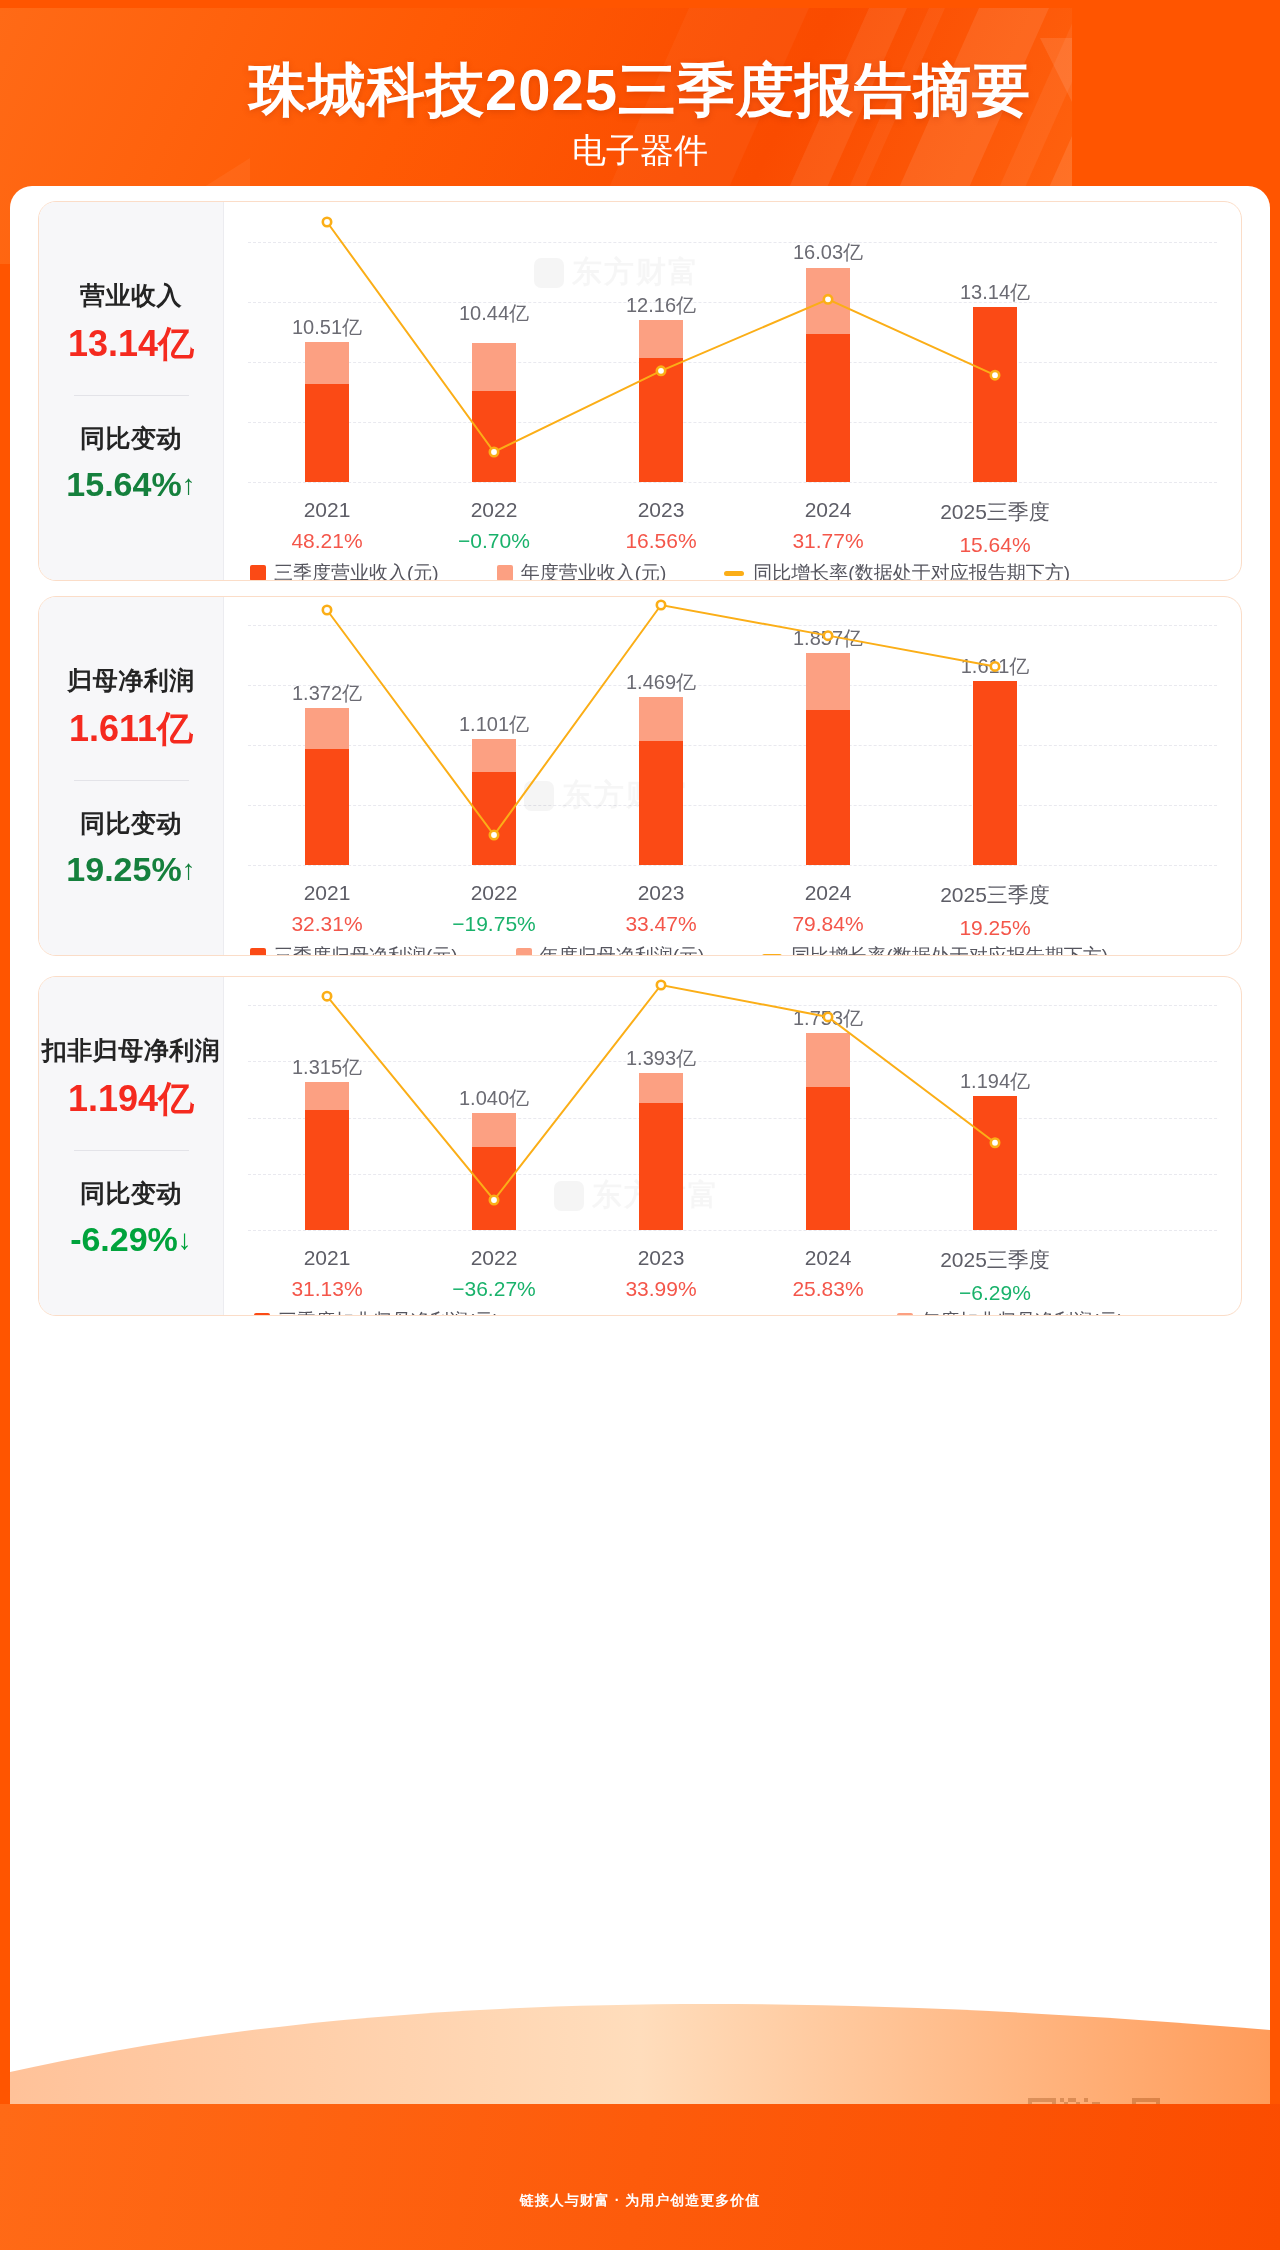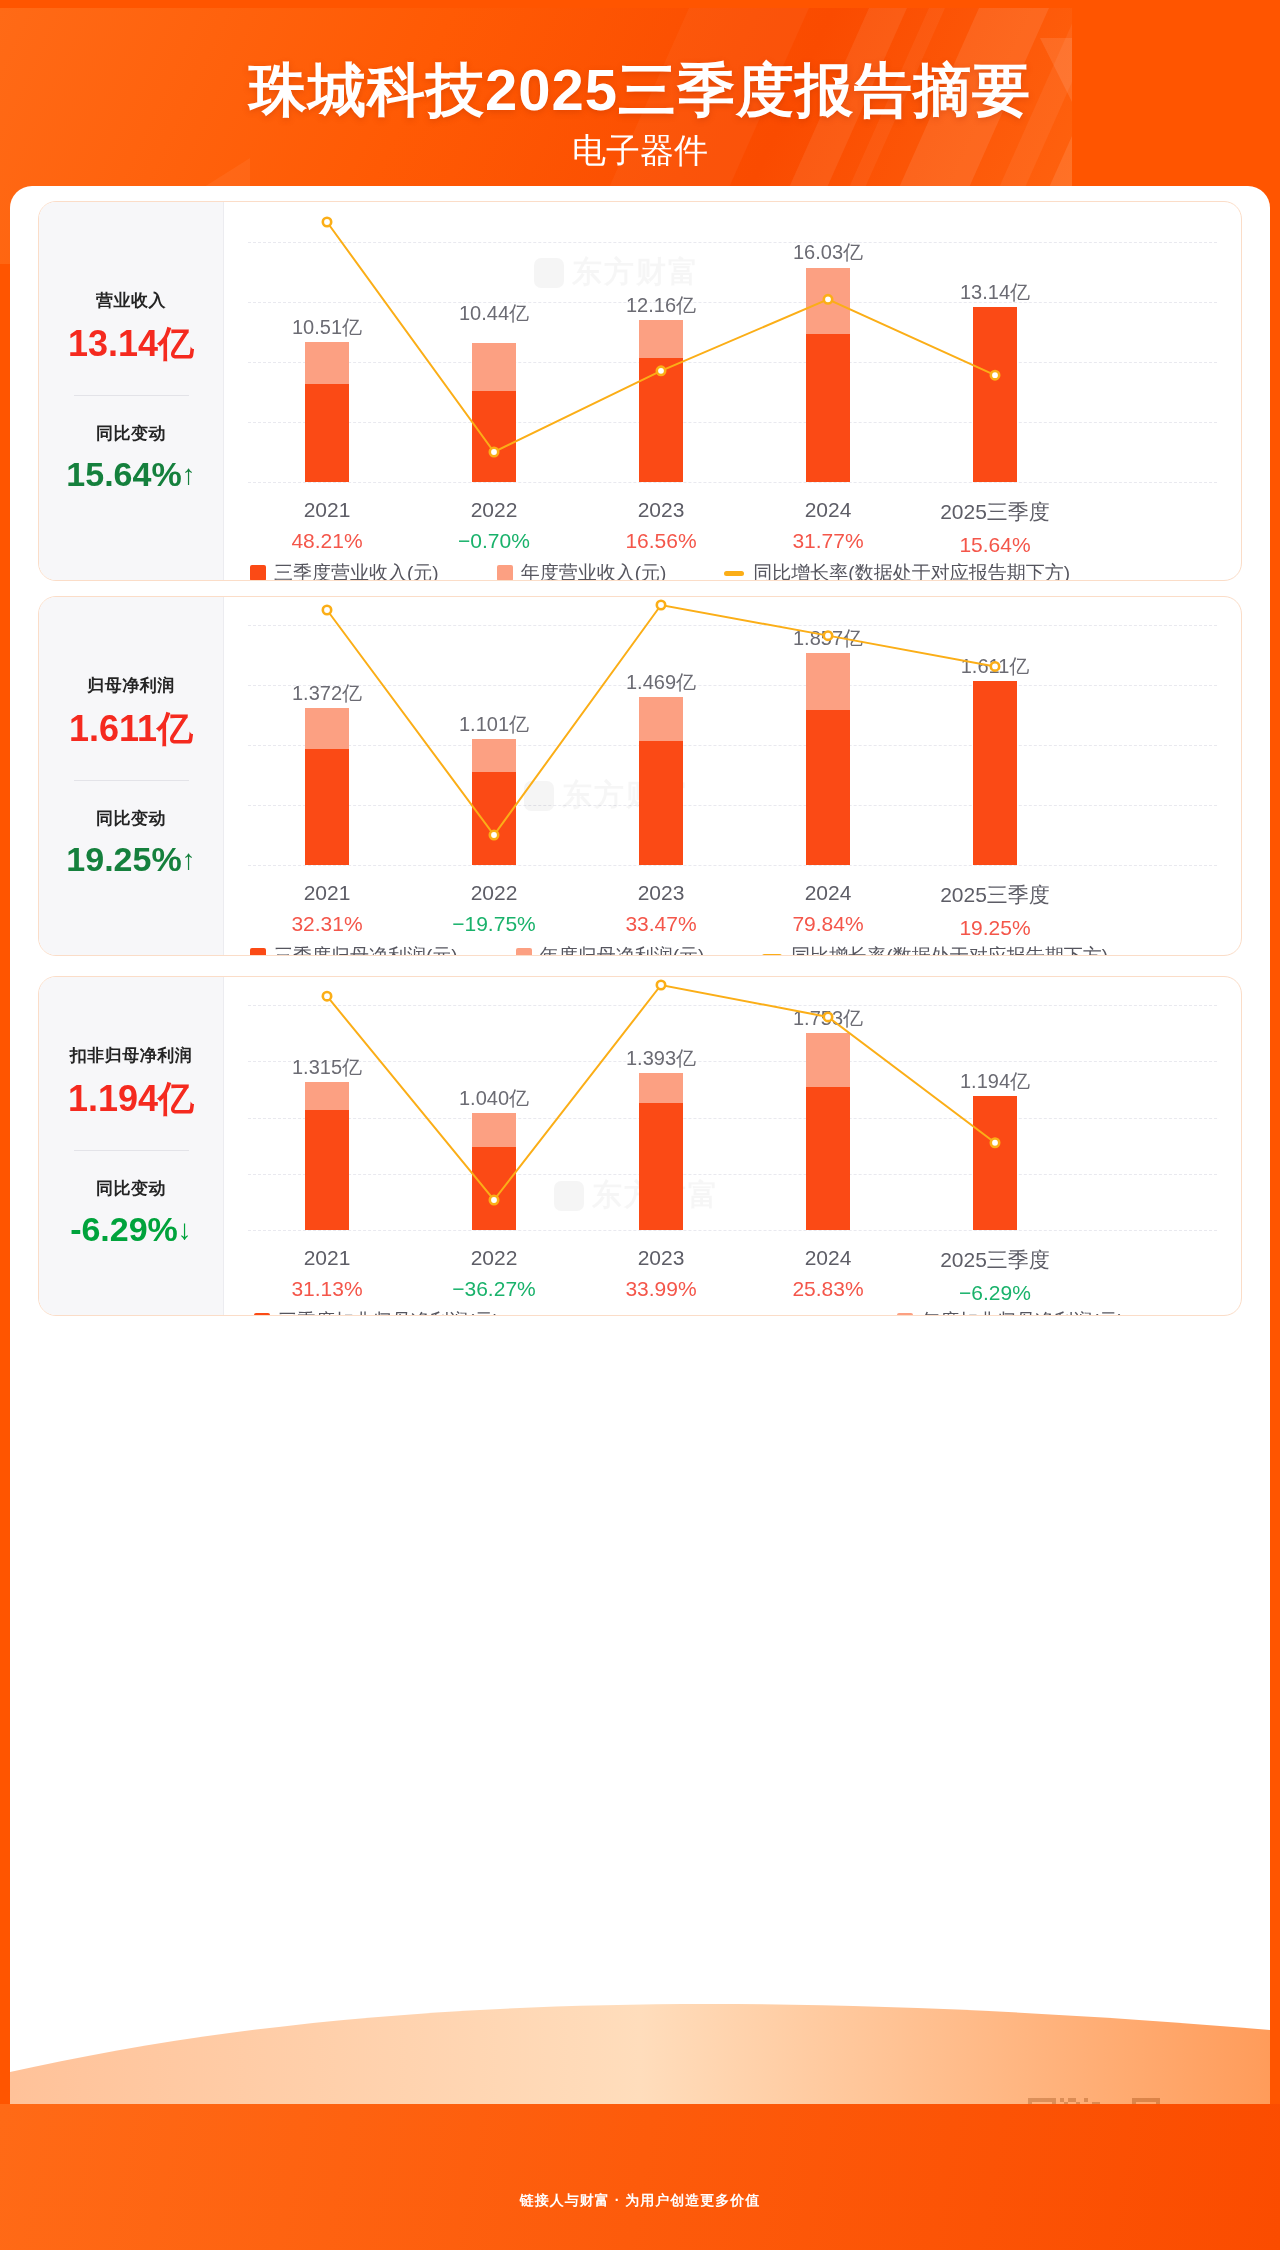--- a/index.html
+++ b/index.html
@@ -56,21 +56,21 @@
   .card{
     position:absolute; background:#fff;
     border:1px solid #fbddc8; border-radius:18px; overflow:hidden;
   }
   .card .sidepanel{
     position:absolute; left:0; top:0; width:185px; height:100%;
     background:#f7f7f9; border-right:1px solid #ececf0;
     display:flex; flex-direction:column; align-items:center; justify-content:center;
   }
   .sp-blk{ text-align:center; width:100%; }
-  .sp-label{ font-size:17px; color:#242424; font-weight:bold; letter-spacing:.5px; }
+  .sp-label{ font-size:25px; color:#242424; font-weight:bold; letter-spacing:.5px; }
   .sp-value{ font-size:34px; font-weight:bold; margin-top:10px; }
   .sp-value.up{ color:#15803d; }
   .sp-value.down{ color:#00a33c; }
   .sp-amt{ font-size:36px; font-weight:bold; color:#f52a1f; margin-top:8px; }
   .sp-div{ width:115px; height:1px; background:#e3e3e8; margin:26px auto; }
   .arrow{ font-size:28px; display:inline-block; vertical-align:2px; }
 
   
   .plot{ position:absolute; left:185px; top:0; right:0; bottom:0; }
   .gridline{ position:absolute; left:24px; right:24px; height:0;

